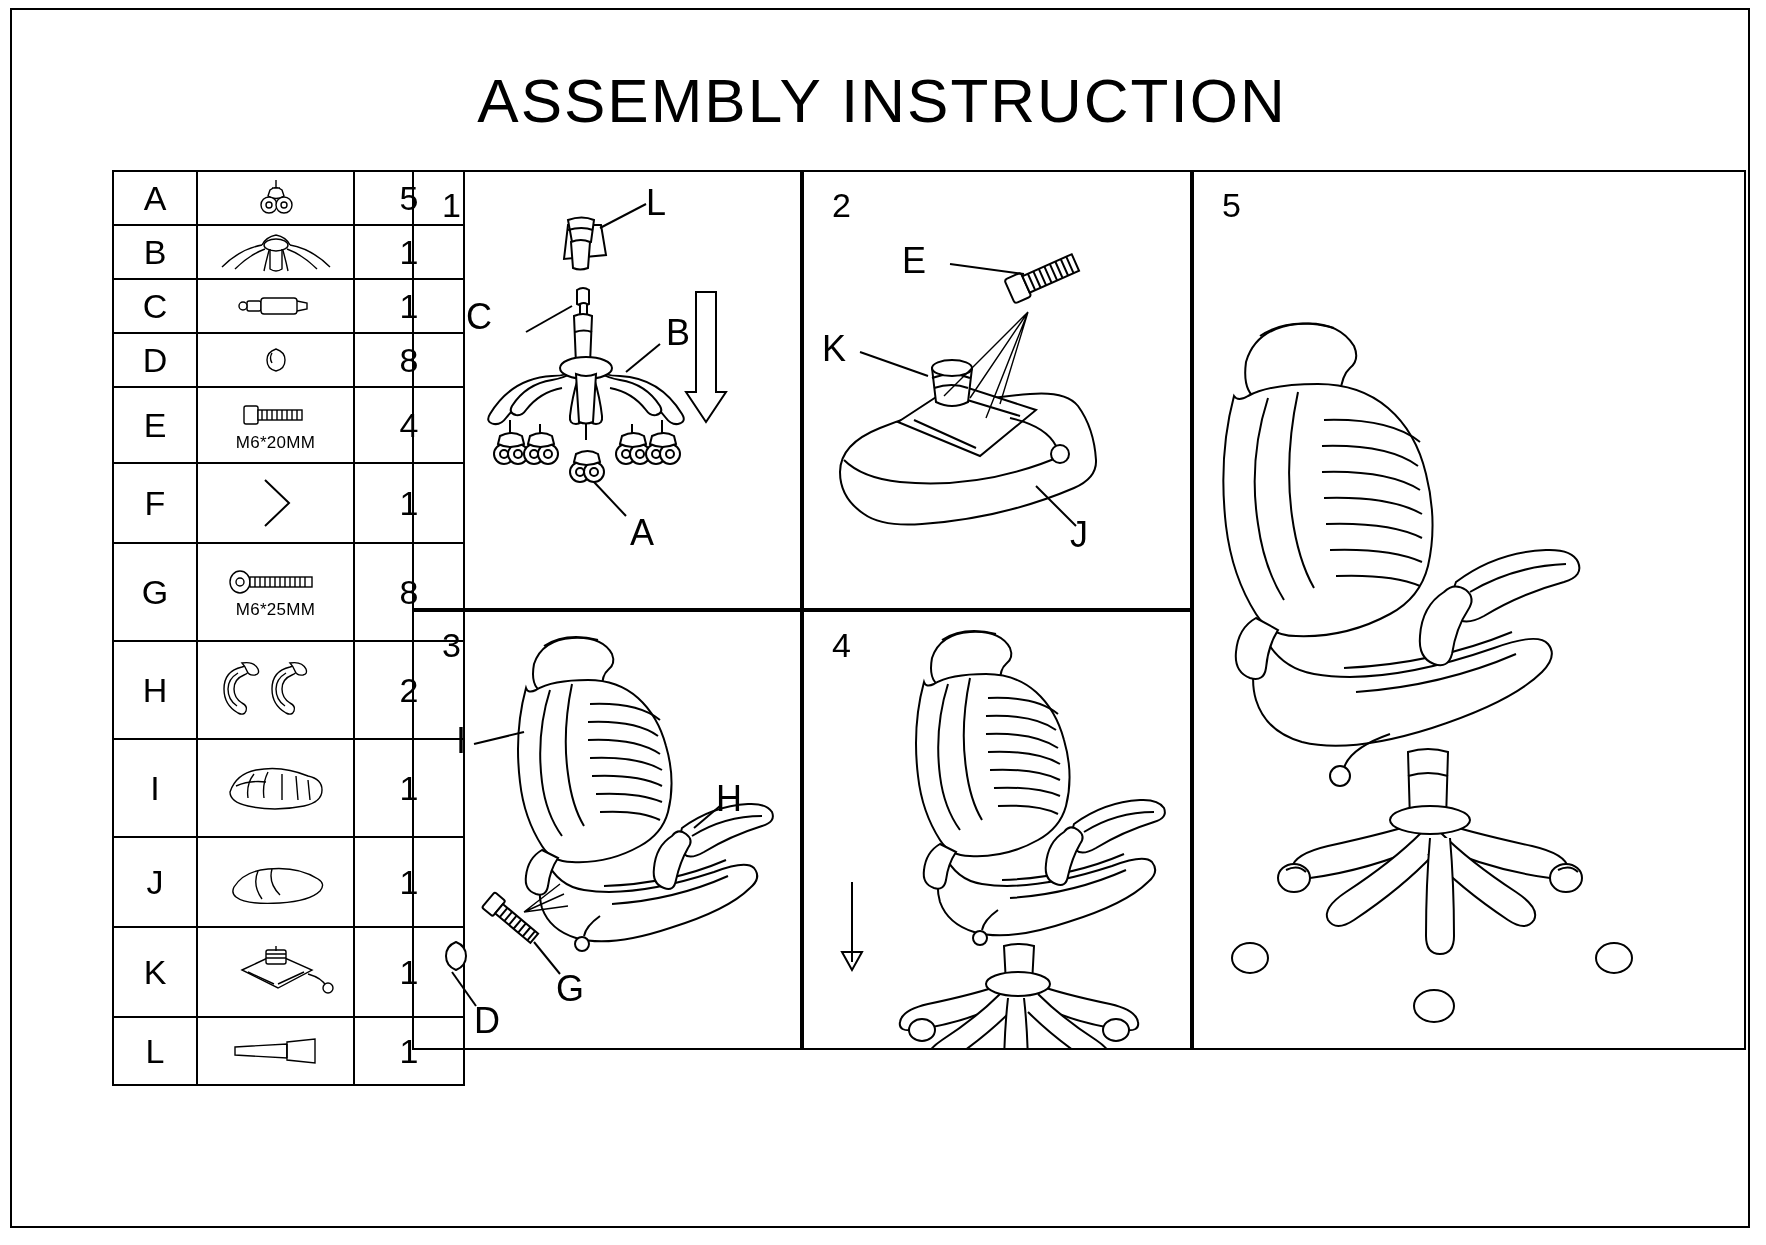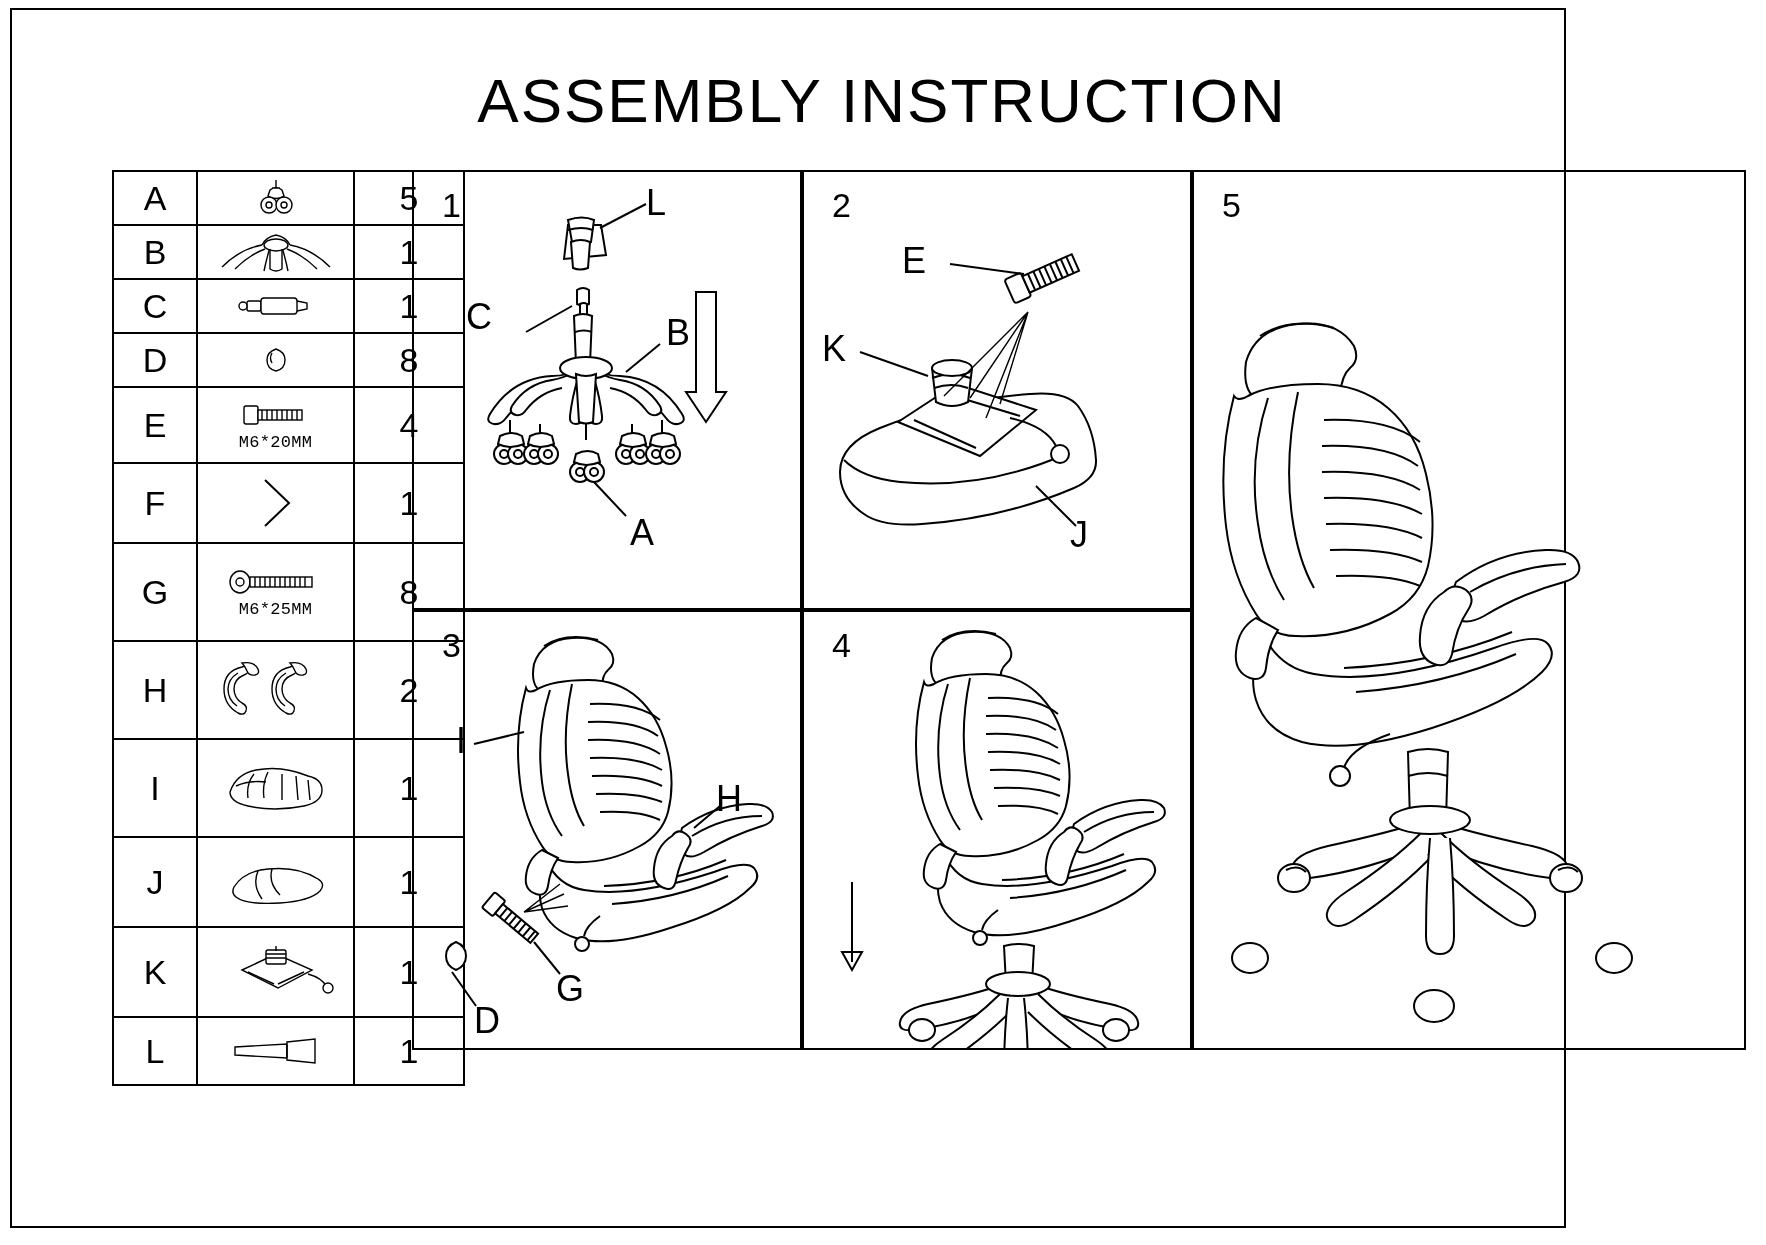--- a/index.html
+++ b/index.html
@@ -12,21 +12,21 @@
     height: 1245px;
     font-family: "Liberation Sans", sans-serif;
     color: #000000;
     position: relative;
     overflow: hidden;
   }
   .sheet {
     position: absolute;
     left: 10px;
     top: 8px;
-    width: 1556px;
+    width: 1740px;
     height: 1220px;
     border: 2px solid #000;
     box-sizing: border-box;
     background: #fff;
   }
   .title {
     position: absolute;
     left: 0;
     top: 55px;
     width: 1740px;
@@ -45,21 +45,21 @@
     border-collapse: collapse;
     table-layout: fixed;
   }
   .parts-table td {
     border: 2px solid #000;
     text-align: center;
     vertical-align: middle;
     padding: 0;
   }
   .col-letter { width: 82px; font-size: 34px; }
-  .col-icon { width: 155px; font-family: Liberation Mono, monospace; }
+  .col-icon { width: 155px; }
   .col-qty { width: 108px; font-size: 34px; }
   .icon-wrap {
     display: flex;
     flex-direction: column;
     align-items: center;
     justify-content: center;
   }
   .icon-label {
     font-size: 17px;
     margin-top: 1px;

